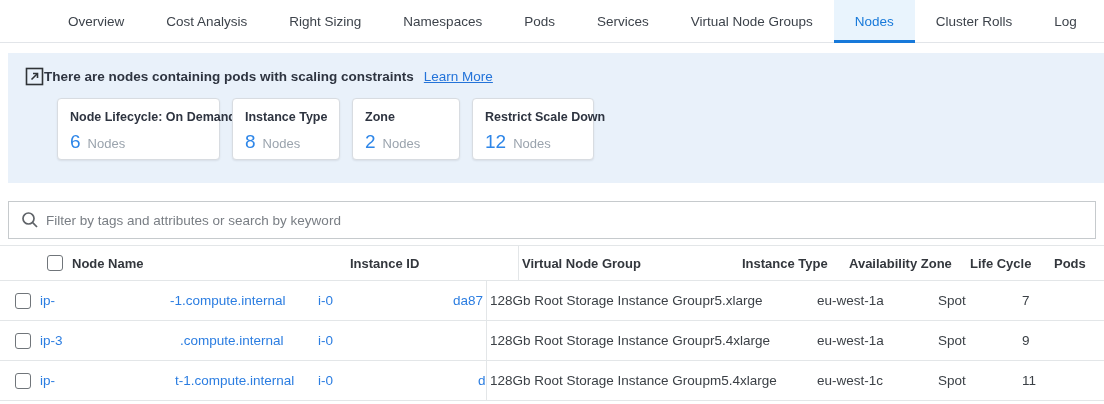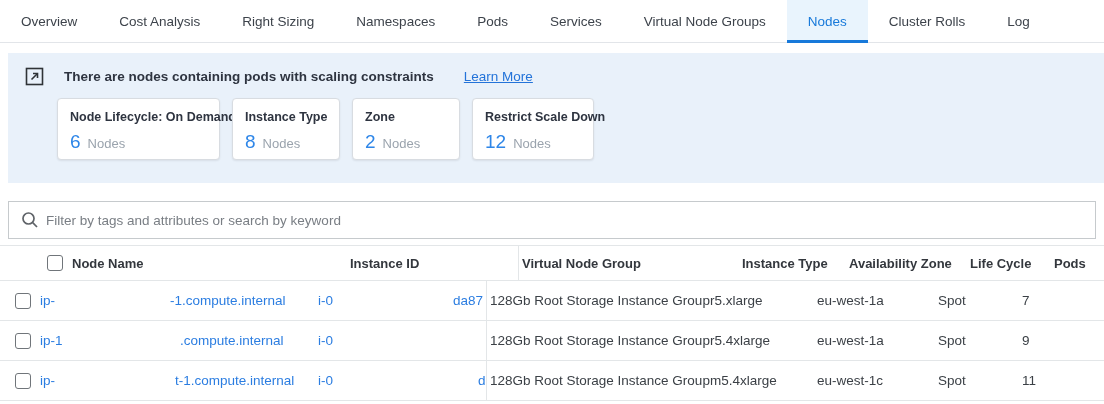--- a/index.html
+++ b/index.html
@@ -1,28 +1,28 @@
 <!DOCTYPE html>
 <html><head>
 <meta charset="utf-8">
 <style>
   * { box-sizing: border-box; margin: 0; padding: 0; }
   html,body { width:1104px; height:404px; overflow:hidden; background:#fff;
     font-family:"Liberation Sans", sans-serif; color:#3b4046; }
 
   
-  .tabbar { display:flex; align-items:stretch; height:43px; border-bottom:1px solid #e2e5e9; background:#fff; }
+  .tabbar { display:flex; align-items:stretch; height:43px; border-bottom:1px solid #e2e5e9; background:#fff;padding-left:47px; }
   .tab { display:flex; align-items:center; padding:0 21px; font-size:13.5px; color:#3d434b;
     cursor:pointer; position:relative; white-space:nowrap; }
   .tab.active { background:#e9f4fd; color:#1779da; font-weight:400; }
   .tab.active::after { content:""; position:absolute; left:0; right:0; bottom:-1px; height:3px; background:#1779da; }
 
   
   .banner { margin-left:8px; margin-top:10px; background:#e9f1fa; padding:14px 16px 20px 17px; height:130px; }
-  .banner-msg { display:flex; align-items:center; gap:20px;text-align:center; }
+  .banner-msg { display:flex; align-items:center; gap:0;text-align:center; }
   .banner-msg .txt { font-size:13.5px; font-weight:700; color:#2e3440; }
   .banner-msg a { color:#2373d9; font-size:13.5px; font-weight:400; text-decoration:underline; margin-left:10px; }
   .scale-icon { width:19px; height:19px; flex:0 0 auto; }
 
   .cards { display:flex; gap:12px; margin-left:32px; margin-top:12px; }
   .card { background:#fff; border:1px solid #d8dce1; border-radius:4px; box-shadow:0 1px 2px rgba(0,0,0,.08);
     padding:11px 12px; height:62px; }
   .card .title { font-size:12.5px; font-weight:700; color:#2e3440; white-space:nowrap; }
   .card .stat { margin-top:7px; display:flex; align-items:baseline; gap:7px; }
   .card .num { font-size:19px; color:#2e86e8; }
@@ -144,21 +144,21 @@
     <div class="cell vng">128Gb Root Storage Instance Group</div>
     <div class="cell">r5.xlarge</div>
     <div class="cell">eu-west-1a</div>
     <div class="cell">Spot</div>
     <div class="cell">7</div>
   </div>
 
   <div class="trow">
     <div class="cell cb"><span class="checkbox"></span></div>
     <div class="cell bluetxt">
-      <span class="frag pref2">ip-1</span><span>.compute.internal</span>
+      <span class="frag pref2">ip-3</span><span>.compute.internal</span>
     </div>
     <div class="cell id bluetxt">
       <span class="frag idp1">i-0</span>
         <span></span>
     </div>
     <div class="cell vng">128Gb Root Storage Instance Group</div>
     <div class="cell">r5.4xlarge</div>
     <div class="cell">eu-west-1a</div>
     <div class="cell">Spot</div>
     <div class="cell">9</div>

